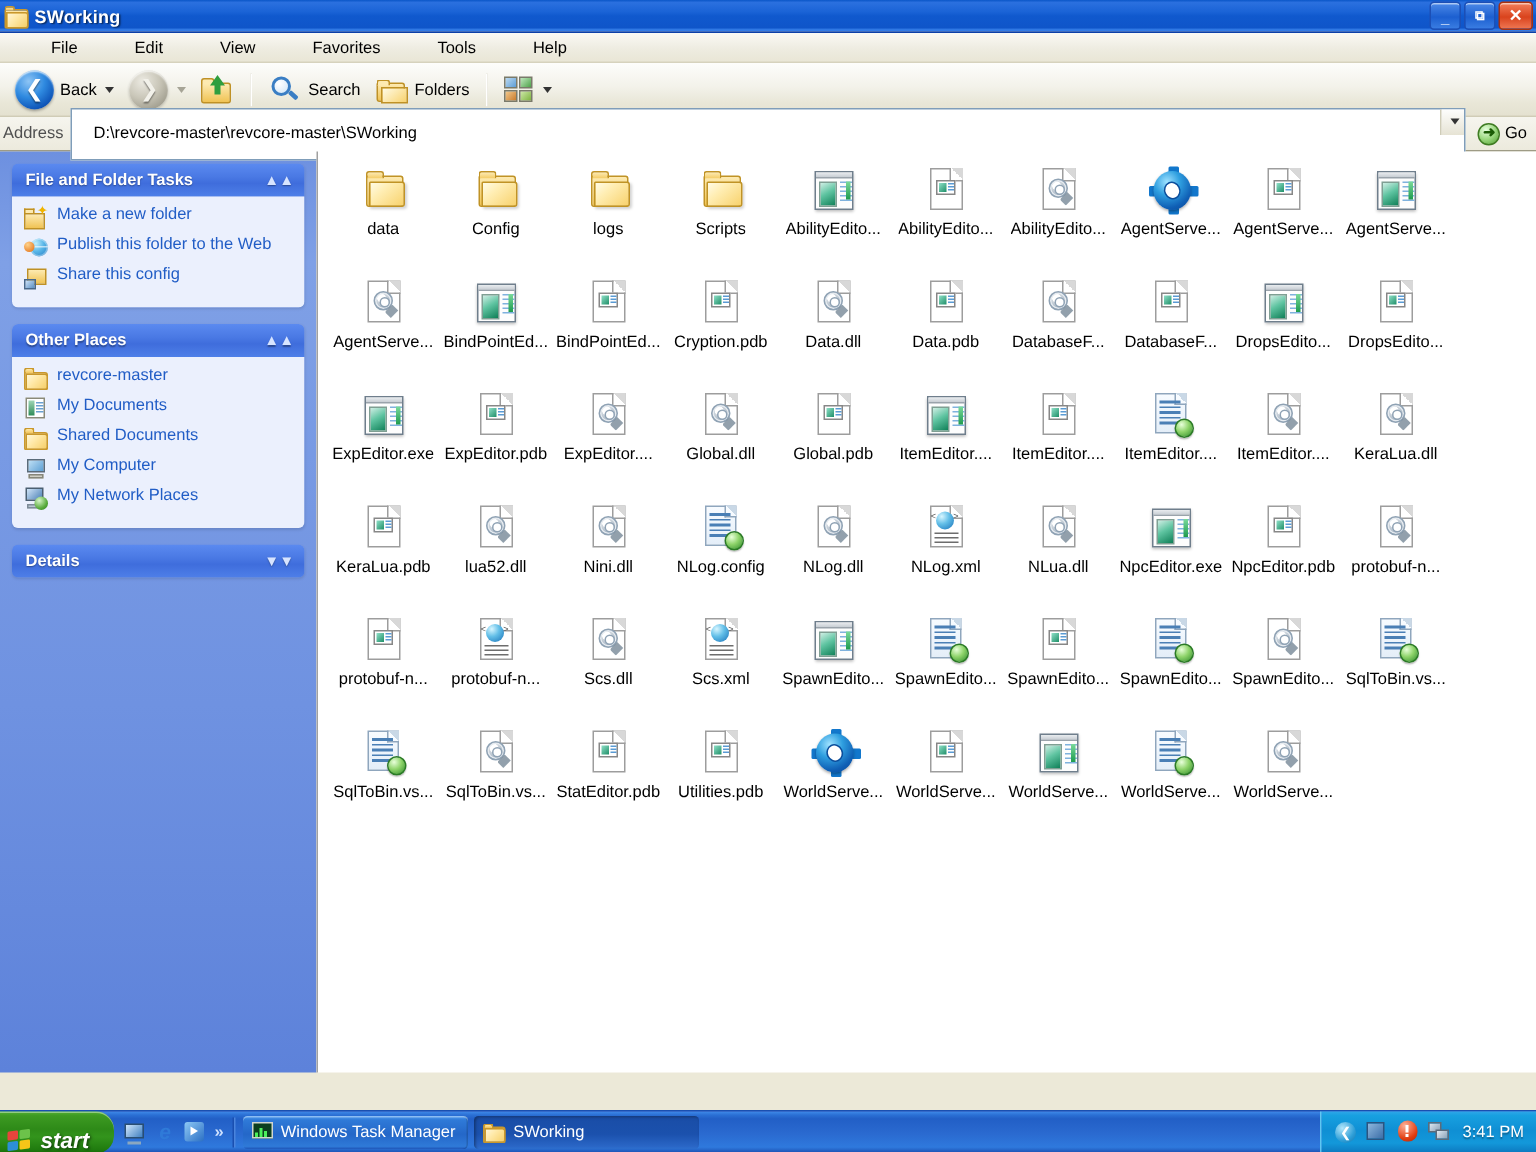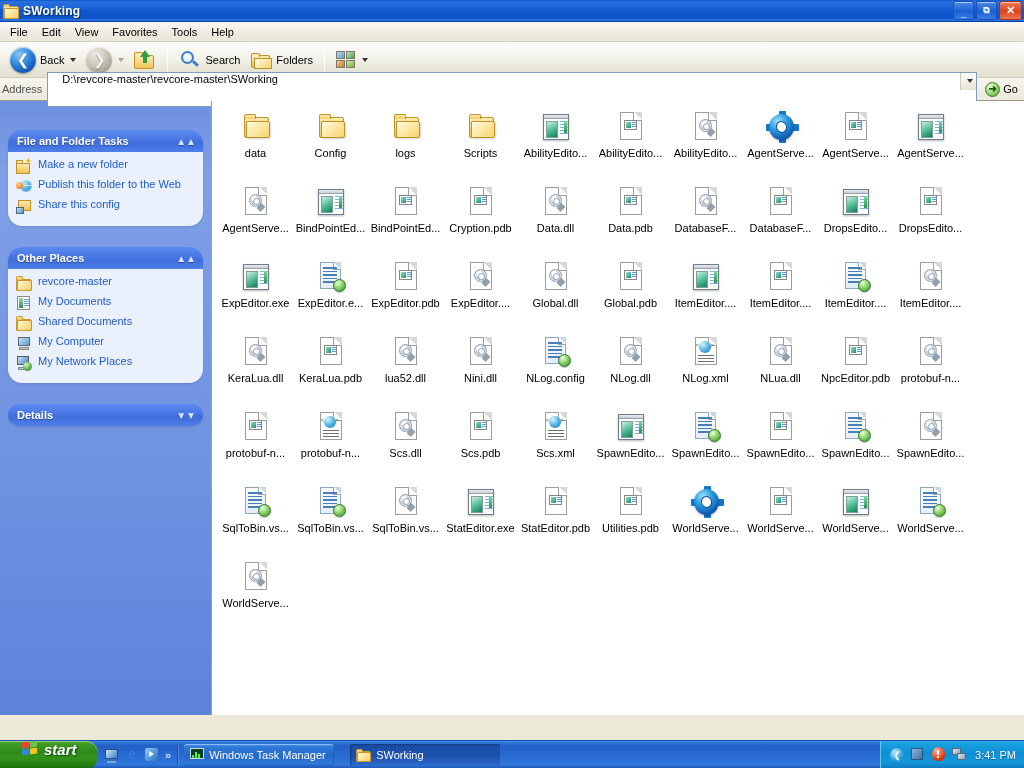--- a/index.html
+++ b/index.html
@@ -44,21 +44,21 @@
   .tb-min{ background:linear-gradient(to bottom,#4d8ae8,#1c5fd0 55%,#3a7de2); }
   .tb-max{ background:linear-gradient(to bottom,#4d8ae8,#1c5fd0 55%,#3a7de2); }
   .tb-close{ width:23px; background:linear-gradient(to bottom,#f2805c,#d9431d 55%,#ef7652); border-color:#a8310f; }
 
   
   #menubar{
     height:20px; display:flex; align-items:center;
     background:linear-gradient(to bottom,#faf9f4,#eeece1 55%,#e9e6d6);
     padding-left:3px; border-bottom:1px solid #d6d2bd;
   }
-  #menubar .mi{ padding:2px 7px; color:#000; font-size:11px; }
+  #menubar .mi{ padding:2px 7px; color:#000; font-size:11px;margin-left:24px; }
 
   
   #toolbar{
     height:36px; display:flex; align-items:center;
     background:linear-gradient(to bottom,#fdfdfb 0%,#f3f2ea 45%,#e9e7d8 75%,#e4e1d0 100%);
     border-bottom:1px solid #d0ccb6;
     padding-left:6px; gap:2px;
   }
   .tbitem{ display:flex; align-items:center; gap:4px; padding:2px 4px; height:30px; }
   .tbitem .lbl{ font-size:11px; color:#000; }
@@ -75,21 +75,21 @@
   
   #addressbar{
     height:23px; display:flex; align-items:center;
     background:linear-gradient(to bottom,#f6f5ee,#eceadd);
     border-bottom:1px solid #9e9b85;
     padding-left:2px;
   }
   #addressbar .alabel{ font-size:11px; color:#4f4f4f; margin-right:5px; }
   #addrfield{
     flex:1; height:35px; background:#fff; border:1px solid #7f9db9;
-    display:flex; align-items:flex-start; position:relative; margin-right:0;
+    display:flex; align-items:center; position:relative; margin-right:0;
   }
   #addrfield .path{ font-size:11px; color:#000; padding-left:14px; }
   #addrfield .drop{
     position:absolute; right:0; top:0; width:16px;height:17px;
     background:linear-gradient(to bottom,#fdfdfc,#e6e3d4);
     border-left:1px solid #cfccb8;
     display:flex;align-items:center;justify-content:center;
   }
   #gobtn{ display:flex; align-items:center; gap:3px; padding:0 6px 0 8px; }
   .go-circle{ width:15px;height:15px;border-radius:50%;
@@ -102,21 +102,21 @@
   
   #content{ display:flex; height:614px; }
 
   
   #taskpane{
     width:211px; flex:0 0 211px;
     background:linear-gradient(to bottom,#6d90e0 0%,#7fa0e6 12%,#6f92e1 60%,#5d82da 100%);
     padding:8px 8px 0 8px;
     overflow:hidden;
   }
-  .panel{ margin-bottom:11px; border-radius:14px; overflow:hidden; box-shadow:0 1px 2px rgba(0,0,0,.12);margin-top:21px;}
+  .panel{ margin-bottom:11px; border-radius:4px; overflow:hidden; box-shadow:0 1px 2px rgba(0,0,0,.12);}
   .panel-head{
     height:22px; display:flex; align-items:center; justify-content:space-between;
     padding:0 7px 0 9px;
     background:linear-gradient(to bottom,#5b8af0 0%,#4a79e4 40%,#3f6ddc 60%,#4e7fe8 100%);
     color:#fff; font-weight:bold; font-size:11px;
     text-shadow:0 1px 1px rgba(0,0,0,.35);
     border-top-left-radius:4px;border-top-right-radius:4px;
   }
   .panel-head .chev{ font-size:10px; color:#d7e4ff; font-weight:bold;}
   .panel-body{ background:#ebf0fd; padding:6px 8px 8px 8px; }
@@ -240,34 +240,34 @@
      box-shadow:1px 1px 2px rgba(0,0,0,.18);}
 
   
   #taskbar{
     position:absolute; left:0; bottom:0; width:1024px; height:28px;
     background:linear-gradient(to bottom,#3f8ae8 0%,#2a6fd4 9%,#225fc6 18%,#2a6ad0 55%,#2f79dd 88%,#1f56b8 100%);
     border-top:1px solid #1a4fb0;
     display:flex; align-items:center;
   }
   #startbtn{
-    width:98px;height:28px; position:relative;
+    width:76px;height:28px; position:relative;
     background:linear-gradient(to bottom,#52b033 0%,#3d9a22 10%,#2e8a18 42%,#33941c 60%,#1f7a0e 92%,#176608 100%);
     border-radius:0 12px 12px 0;
-    display:flex; align-items:flex-start; gap:5px; padding-left:22px;
+    display:flex; align-items:flex-end; gap:5px; padding-left:5px;
     box-shadow: inset 0 1px 0 rgba(255,255,255,.4);
   }
   #startbtn .flag{ width:17px;height:16px; position:relative;}
   #startbtn .stxt{ color:#fff; font-style:italic; font-weight:bold; font-size:15px;
       text-shadow:1px 1px 2px rgba(0,0,0,.55); }
   #quicklaunch{ display:flex; align-items:center; gap:4px; padding:0 6px; height:28px; }
   .ql{ width:16px;height:16px; position:relative;}
   .ql-chev{ color:#cfe2ff; font-size:11px; font-weight:bold; margin-left:1px;}
   .tb-sep2{ width:1px;height:20px;background:#1a4fb0; box-shadow:1px 0 0 #4a84dd;}
-  #tasks{ display:flex; align-items:center; gap:16px; padding-left:6px; }
+  #tasks{ display:flex; align-items:center; gap:4px; padding-left:6px; }
   .taskbtn{
     height:22px; display:flex; align-items:center; gap:5px; padding:0 8px 0 6px;
     border-radius:3px; min-width:150px;
     color:#fff; font-size:11px;
     background:linear-gradient(to bottom,#529ef0 0%,#2f7ad8 12%,#2467c8 55%,#2f7ad8 92%,#1f56b8 100%);
     box-shadow: inset 0 1px 0 rgba(255,255,255,.35), inset -1px 0 0 rgba(0,0,0,.15);
   }
   .taskbtn.active{
     background:linear-gradient(to bottom,#1f55b4 0%,#1a4ea8 12%,#1b51ad 55%,#2a66c6 92%,#2f73d4 100%);
     box-shadow: inset 1px 1px 2px rgba(0,0,0,.35);
@@ -682,34 +682,20 @@
                   <i></i>
                   <i></i>
                   <i></i>
                 </div>
                 <div class="green"></div>
               </div>
             </div>
             <div class="fname">ExpEditor.exe</div>
           </div>
           <div class="fitem">
-            <div class="ficon ico-cfg">
-              <div class="sheet"></div>
-              <div class="ln">
-                <i></i>
-                <i></i>
-                <i></i>
-                <i></i>
-                <i></i>
-              </div>
-              <div class="gglobe"></div>
-            </div>
-            <div class="fname">ExpEditor.e...</div>
-          </div>
-          <div class="fitem">
             <div class="ficon ico-mod">
               <div class="pg"></div>
               <div class="thumb"></div>
             </div>
             <div class="fname">ExpEditor.pdb</div>
           </div>
           <div class="fitem">
             <div class="ficon ico-dll">
               <div class="pg"></div>
               <div class="gear"></div>
@@ -847,196 +833,189 @@
           </div>
           <div class="fitem">
             <div class="ficon ico-dll">
               <div class="pg"></div>
               <div class="gear"></div>
               <div class="mag"></div>
             </div>
             <div class="fname">NLua.dll</div>
           </div>
           <div class="fitem">
-            <div class="ficon ico-mod">
-              <div class="pg"></div>
-              <div class="thumb"></div>
-            </div>
-            <div class="fname">NpcEditor.pdb</div>
-          </div>
-          <div class="fitem">
-            <div class="ficon ico-dll">
-              <div class="pg"></div>
-              <div class="gear"></div>
-              <div class="mag"></div>
-            </div>
-            <div class="fname">protobuf-n...</div>
-          </div>
-          <div class="fitem">
-            <div class="ficon ico-mod">
-              <div class="pg"></div>
-              <div class="thumb"></div>
-            </div>
-            <div class="fname">protobuf-n...</div>
-          </div>
-          <div class="fitem">
-            <div class="ficon ico-xml">
-              <div class="pg"></div>
-              <div class="lt">&lt;</div>
-              <div class="gl"></div>
-              <div class="gt">&gt;</div>
-              <div class="txt">
-                <i></i>
-                <i></i>
-                <i></i>
-              </div>
-            </div>
-            <div class="fname">protobuf-n...</div>
-          </div>
-          <div class="fitem">
-            <div class="ficon ico-dll">
-              <div class="pg"></div>
-              <div class="gear"></div>
-              <div class="mag"></div>
-            </div>
-            <div class="fname">Scs.dll</div>
-          </div>
-          <div class="fitem">
-            <div class="ficon ico-mod">
-              <div class="pg"></div>
-              <div class="thumb"></div>
-            </div>
-            <div class="fname">Scs.pdb</div>
-          </div>
-          <div class="fitem">
-            <div class="ficon ico-xml">
-              <div class="pg"></div>
-              <div class="lt">&lt;</div>
-              <div class="gl"></div>
-              <div class="gt">&gt;</div>
-              <div class="txt">
-                <i></i>
-                <i></i>
-                <i></i>
-              </div>
-            </div>
-            <div class="fname">Scs.xml</div>
-          </div>
-          <div class="fitem">
             <div class="ficon ico-app">
               <div class="win">
                 <div class="bar"></div>
                 <div class="pic"></div>
                 <div class="lines">
                   <i></i>
                   <i></i>
                   <i></i>
                   <i></i>
                   <i></i>
                 </div>
                 <div class="green"></div>
               </div>
             </div>
-            <div class="fname">SpawnEdito...</div>
-          </div>
-          <div class="fitem">
-            <div class="ficon ico-cfg">
-              <div class="sheet"></div>
-              <div class="ln">
-                <i></i>
-                <i></i>
-                <i></i>
-                <i></i>
-                <i></i>
-              </div>
-              <div class="gglobe"></div>
-            </div>
-            <div class="fname">SpawnEdito...</div>
-          </div>
-          <div class="fitem">
-            <div class="ficon ico-mod">
-              <div class="pg"></div>
-              <div class="thumb"></div>
-            </div>
-            <div class="fname">SpawnEdito...</div>
-          </div>
-          <div class="fitem">
-            <div class="ficon ico-cfg">
-              <div class="sheet"></div>
-              <div class="ln">
-                <i></i>
-                <i></i>
-                <i></i>
-                <i></i>
-                <i></i>
-              </div>
-              <div class="gglobe"></div>
-            </div>
-            <div class="fname">SpawnEdito...</div>
-          </div>
-          <div class="fitem">
-            <div class="ficon ico-dll">
-              <div class="pg"></div>
-              <div class="gear"></div>
-              <div class="mag"></div>
-            </div>
-            <div class="fname">SpawnEdito...</div>
-          </div>
-          <div class="fitem">
-            <div class="ficon ico-cfg">
-              <div class="sheet"></div>
-              <div class="ln">
-                <i></i>
-                <i></i>
-                <i></i>
-                <i></i>
-                <i></i>
-              </div>
-              <div class="gglobe"></div>
-            </div>
-            <div class="fname">SqlToBin.vs...</div>
-          </div>
-          <div class="fitem">
-            <div class="ficon ico-cfg">
-              <div class="sheet"></div>
-              <div class="ln">
-                <i></i>
-                <i></i>
-                <i></i>
-                <i></i>
-                <i></i>
-              </div>
-              <div class="gglobe"></div>
-            </div>
-            <div class="fname">SqlToBin.vs...</div>
-          </div>
-          <div class="fitem">
-            <div class="ficon ico-dll">
-              <div class="pg"></div>
-              <div class="gear"></div>
-              <div class="mag"></div>
-            </div>
-            <div class="fname">SqlToBin.vs...</div>
+            <div class="fname">NpcEditor.exe</div>
+          </div>
+          <div class="fitem">
+            <div class="ficon ico-mod">
+              <div class="pg"></div>
+              <div class="thumb"></div>
+            </div>
+            <div class="fname">NpcEditor.pdb</div>
+          </div>
+          <div class="fitem">
+            <div class="ficon ico-dll">
+              <div class="pg"></div>
+              <div class="gear"></div>
+              <div class="mag"></div>
+            </div>
+            <div class="fname">protobuf-n...</div>
+          </div>
+          <div class="fitem">
+            <div class="ficon ico-mod">
+              <div class="pg"></div>
+              <div class="thumb"></div>
+            </div>
+            <div class="fname">protobuf-n...</div>
+          </div>
+          <div class="fitem">
+            <div class="ficon ico-xml">
+              <div class="pg"></div>
+              <div class="lt">&lt;</div>
+              <div class="gl"></div>
+              <div class="gt">&gt;</div>
+              <div class="txt">
+                <i></i>
+                <i></i>
+                <i></i>
+              </div>
+            </div>
+            <div class="fname">protobuf-n...</div>
+          </div>
+          <div class="fitem">
+            <div class="ficon ico-dll">
+              <div class="pg"></div>
+              <div class="gear"></div>
+              <div class="mag"></div>
+            </div>
+            <div class="fname">Scs.dll</div>
+          </div>
+          <div class="fitem">
+            <div class="ficon ico-xml">
+              <div class="pg"></div>
+              <div class="lt">&lt;</div>
+              <div class="gl"></div>
+              <div class="gt">&gt;</div>
+              <div class="txt">
+                <i></i>
+                <i></i>
+                <i></i>
+              </div>
+            </div>
+            <div class="fname">Scs.xml</div>
           </div>
           <div class="fitem">
             <div class="ficon ico-app">
               <div class="win">
                 <div class="bar"></div>
                 <div class="pic"></div>
                 <div class="lines">
                   <i></i>
                   <i></i>
                   <i></i>
                   <i></i>
                   <i></i>
                 </div>
                 <div class="green"></div>
               </div>
             </div>
-            <div class="fname">StatEditor.exe</div>
+            <div class="fname">SpawnEdito...</div>
+          </div>
+          <div class="fitem">
+            <div class="ficon ico-cfg">
+              <div class="sheet"></div>
+              <div class="ln">
+                <i></i>
+                <i></i>
+                <i></i>
+                <i></i>
+                <i></i>
+              </div>
+              <div class="gglobe"></div>
+            </div>
+            <div class="fname">SpawnEdito...</div>
+          </div>
+          <div class="fitem">
+            <div class="ficon ico-mod">
+              <div class="pg"></div>
+              <div class="thumb"></div>
+            </div>
+            <div class="fname">SpawnEdito...</div>
+          </div>
+          <div class="fitem">
+            <div class="ficon ico-cfg">
+              <div class="sheet"></div>
+              <div class="ln">
+                <i></i>
+                <i></i>
+                <i></i>
+                <i></i>
+                <i></i>
+              </div>
+              <div class="gglobe"></div>
+            </div>
+            <div class="fname">SpawnEdito...</div>
+          </div>
+          <div class="fitem">
+            <div class="ficon ico-dll">
+              <div class="pg"></div>
+              <div class="gear"></div>
+              <div class="mag"></div>
+            </div>
+            <div class="fname">SpawnEdito...</div>
+          </div>
+          <div class="fitem">
+            <div class="ficon ico-cfg">
+              <div class="sheet"></div>
+              <div class="ln">
+                <i></i>
+                <i></i>
+                <i></i>
+                <i></i>
+                <i></i>
+              </div>
+              <div class="gglobe"></div>
+            </div>
+            <div class="fname">SqlToBin.vs...</div>
+          </div>
+          <div class="fitem">
+            <div class="ficon ico-cfg">
+              <div class="sheet"></div>
+              <div class="ln">
+                <i></i>
+                <i></i>
+                <i></i>
+                <i></i>
+                <i></i>
+              </div>
+              <div class="gglobe"></div>
+            </div>
+            <div class="fname">SqlToBin.vs...</div>
+          </div>
+          <div class="fitem">
+            <div class="ficon ico-dll">
+              <div class="pg"></div>
+              <div class="gear"></div>
+              <div class="mag"></div>
+            </div>
+            <div class="fname">SqlToBin.vs...</div>
           </div>
           <div class="fitem">
             <div class="ficon ico-mod">
               <div class="pg"></div>
               <div class="thumb"></div>
             </div>
             <div class="fname">StatEditor.pdb</div>
           </div>
           <div class="fitem">
             <div class="ficon ico-mod">

